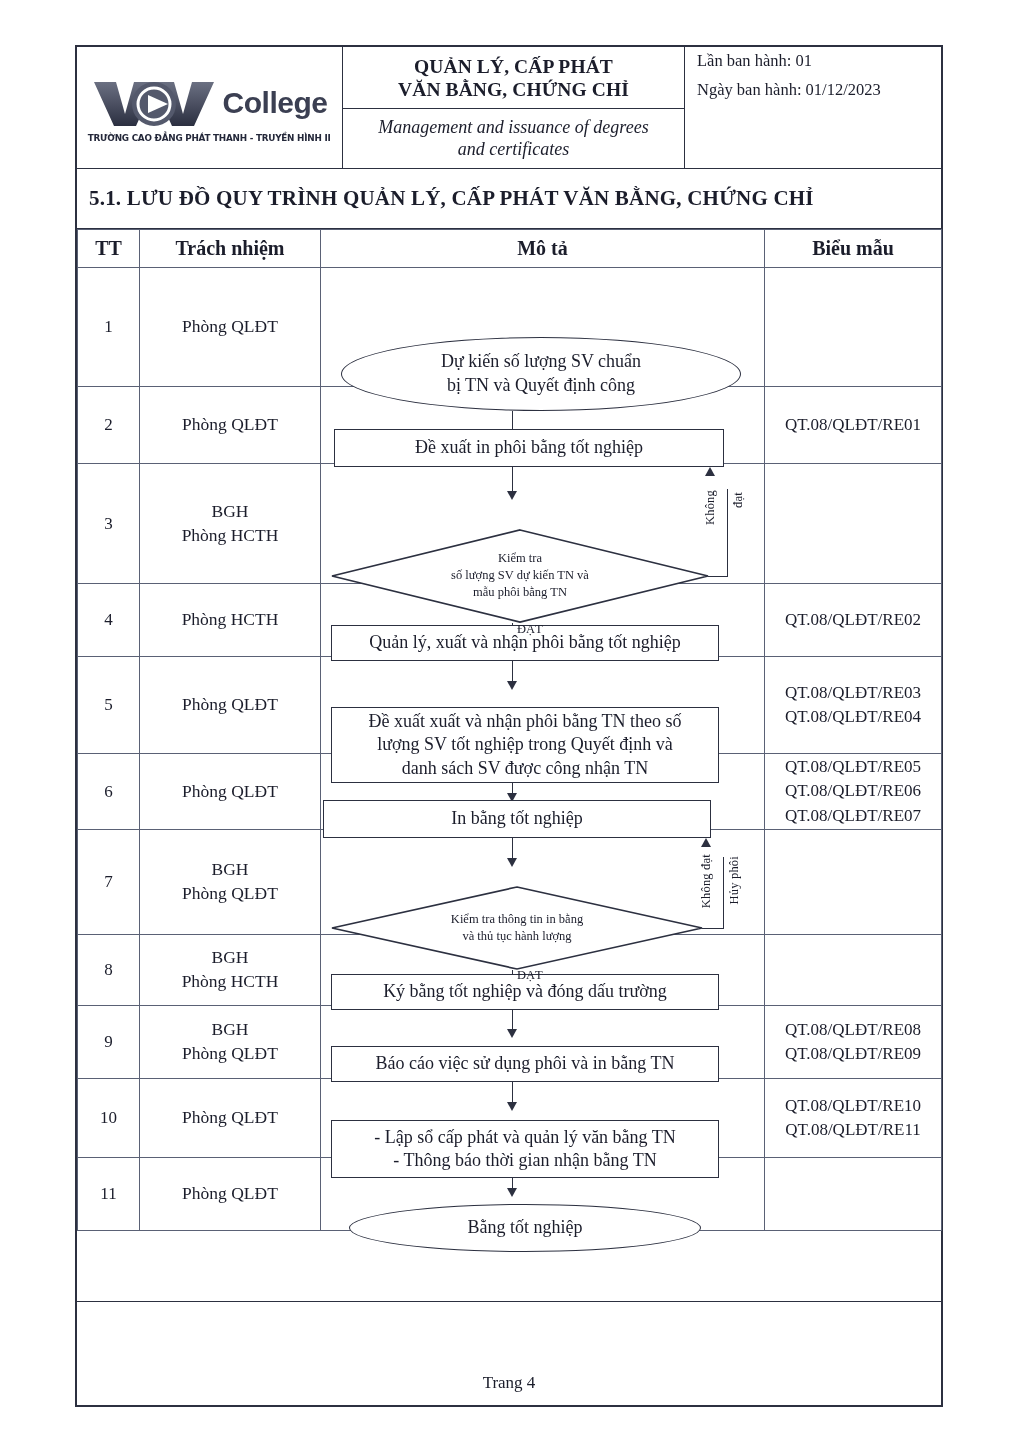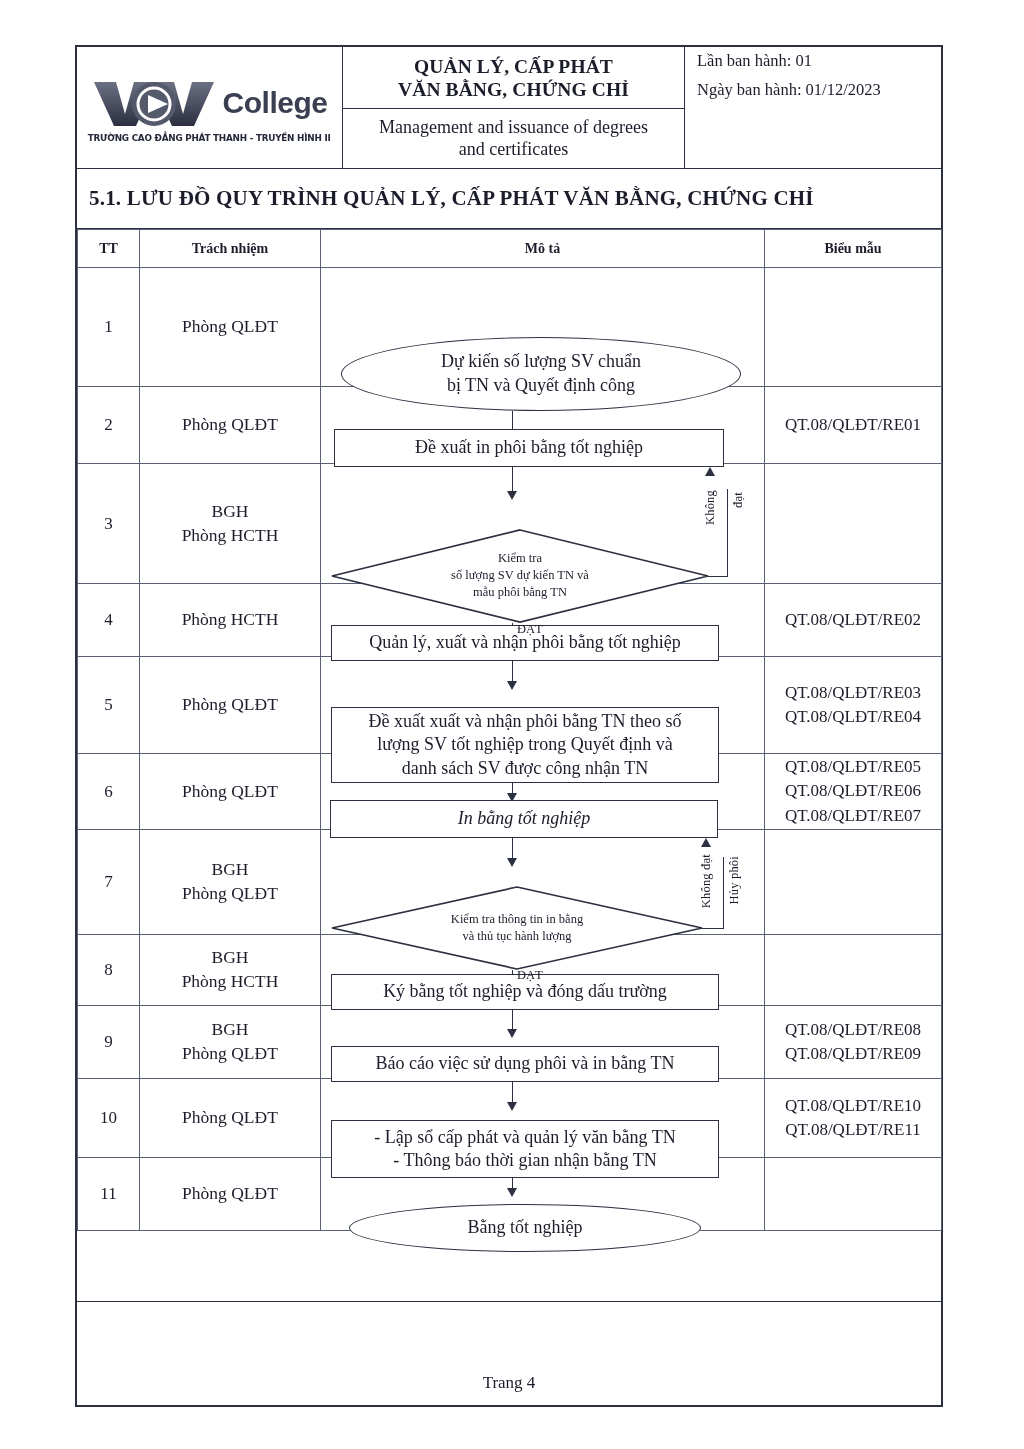--- a/index.html
+++ b/index.html
@@ -73,20 +73,21 @@
     font-weight:bold;font-size:19.5px;
     line-height:1.18;
     letter-spacing:0.1px;
   }
   .hdr-title-en{
     flex:1;
     display:flex;flex-direction:column;
     align-items:center;justify-content:center;
     font-size:18px;line-height:1.22;
     text-align:center;
+    font-style:italic;
   }
   .hdr-meta{
     width:256px;
     display:flex;flex-direction:column;
     justify-content:flex-start;
     padding-left:12px;
     box-sizing:border-box;
     font-size:16.5px;
     line-height:1.75;
   }
@@ -111,21 +112,21 @@
   }
   .flow-table th,.flow-table td{
     border:1.3px solid #5a6175;
     box-sizing:border-box;
     vertical-align:middle;
     text-align:center;
   }
   .flow-table th{
     height:38px;
     font-weight:bold;
-    font-size:14px;
+    font-size:20px;
   }
   .col-tt{width:62px;}
   .col-resp{width:181px;}
   .col-desc{width:444px;}
   .col-form{width:177px;}
 
   td.c-tt{font-size:17px;}
   td.c-resp{font-size:17.5px;line-height:1.35;}
   td.c-form{font-size:17px;line-height:1.42;}
   td.c-desc{padding:0;position:relative;}
@@ -400,21 +401,21 @@
         </td>
       </tr>
 
       <tr style="height:76px;">
         <td class="c-tt">6</td>
         <td class="c-resp">
           <span class="resp-line">Phòng QLĐT</span>
         </td>
         <td class="c-desc">
           <div class="flow-cell">
-            <div class="node rect" style="left:9px;top:8px;width:388px;height:38px;font-style:italic;">
+            <div class="node rect" style="left:2px;top:8px;width:388px;height:38px;">
               <span>In bằng tốt nghiệp</span>
             </div>
             <div class="vline" style="left:191px;top:46px;height:22px;"></div>
             <div class="arrow-down" style="left:186px;top:66px;"></div>
 
             <div class="arrow-up" style="left:380px;top:46px;"></div>
           </div>
         </td>
         <td class="c-form">
           <div>QT.08/QLĐT/RE05</div>

